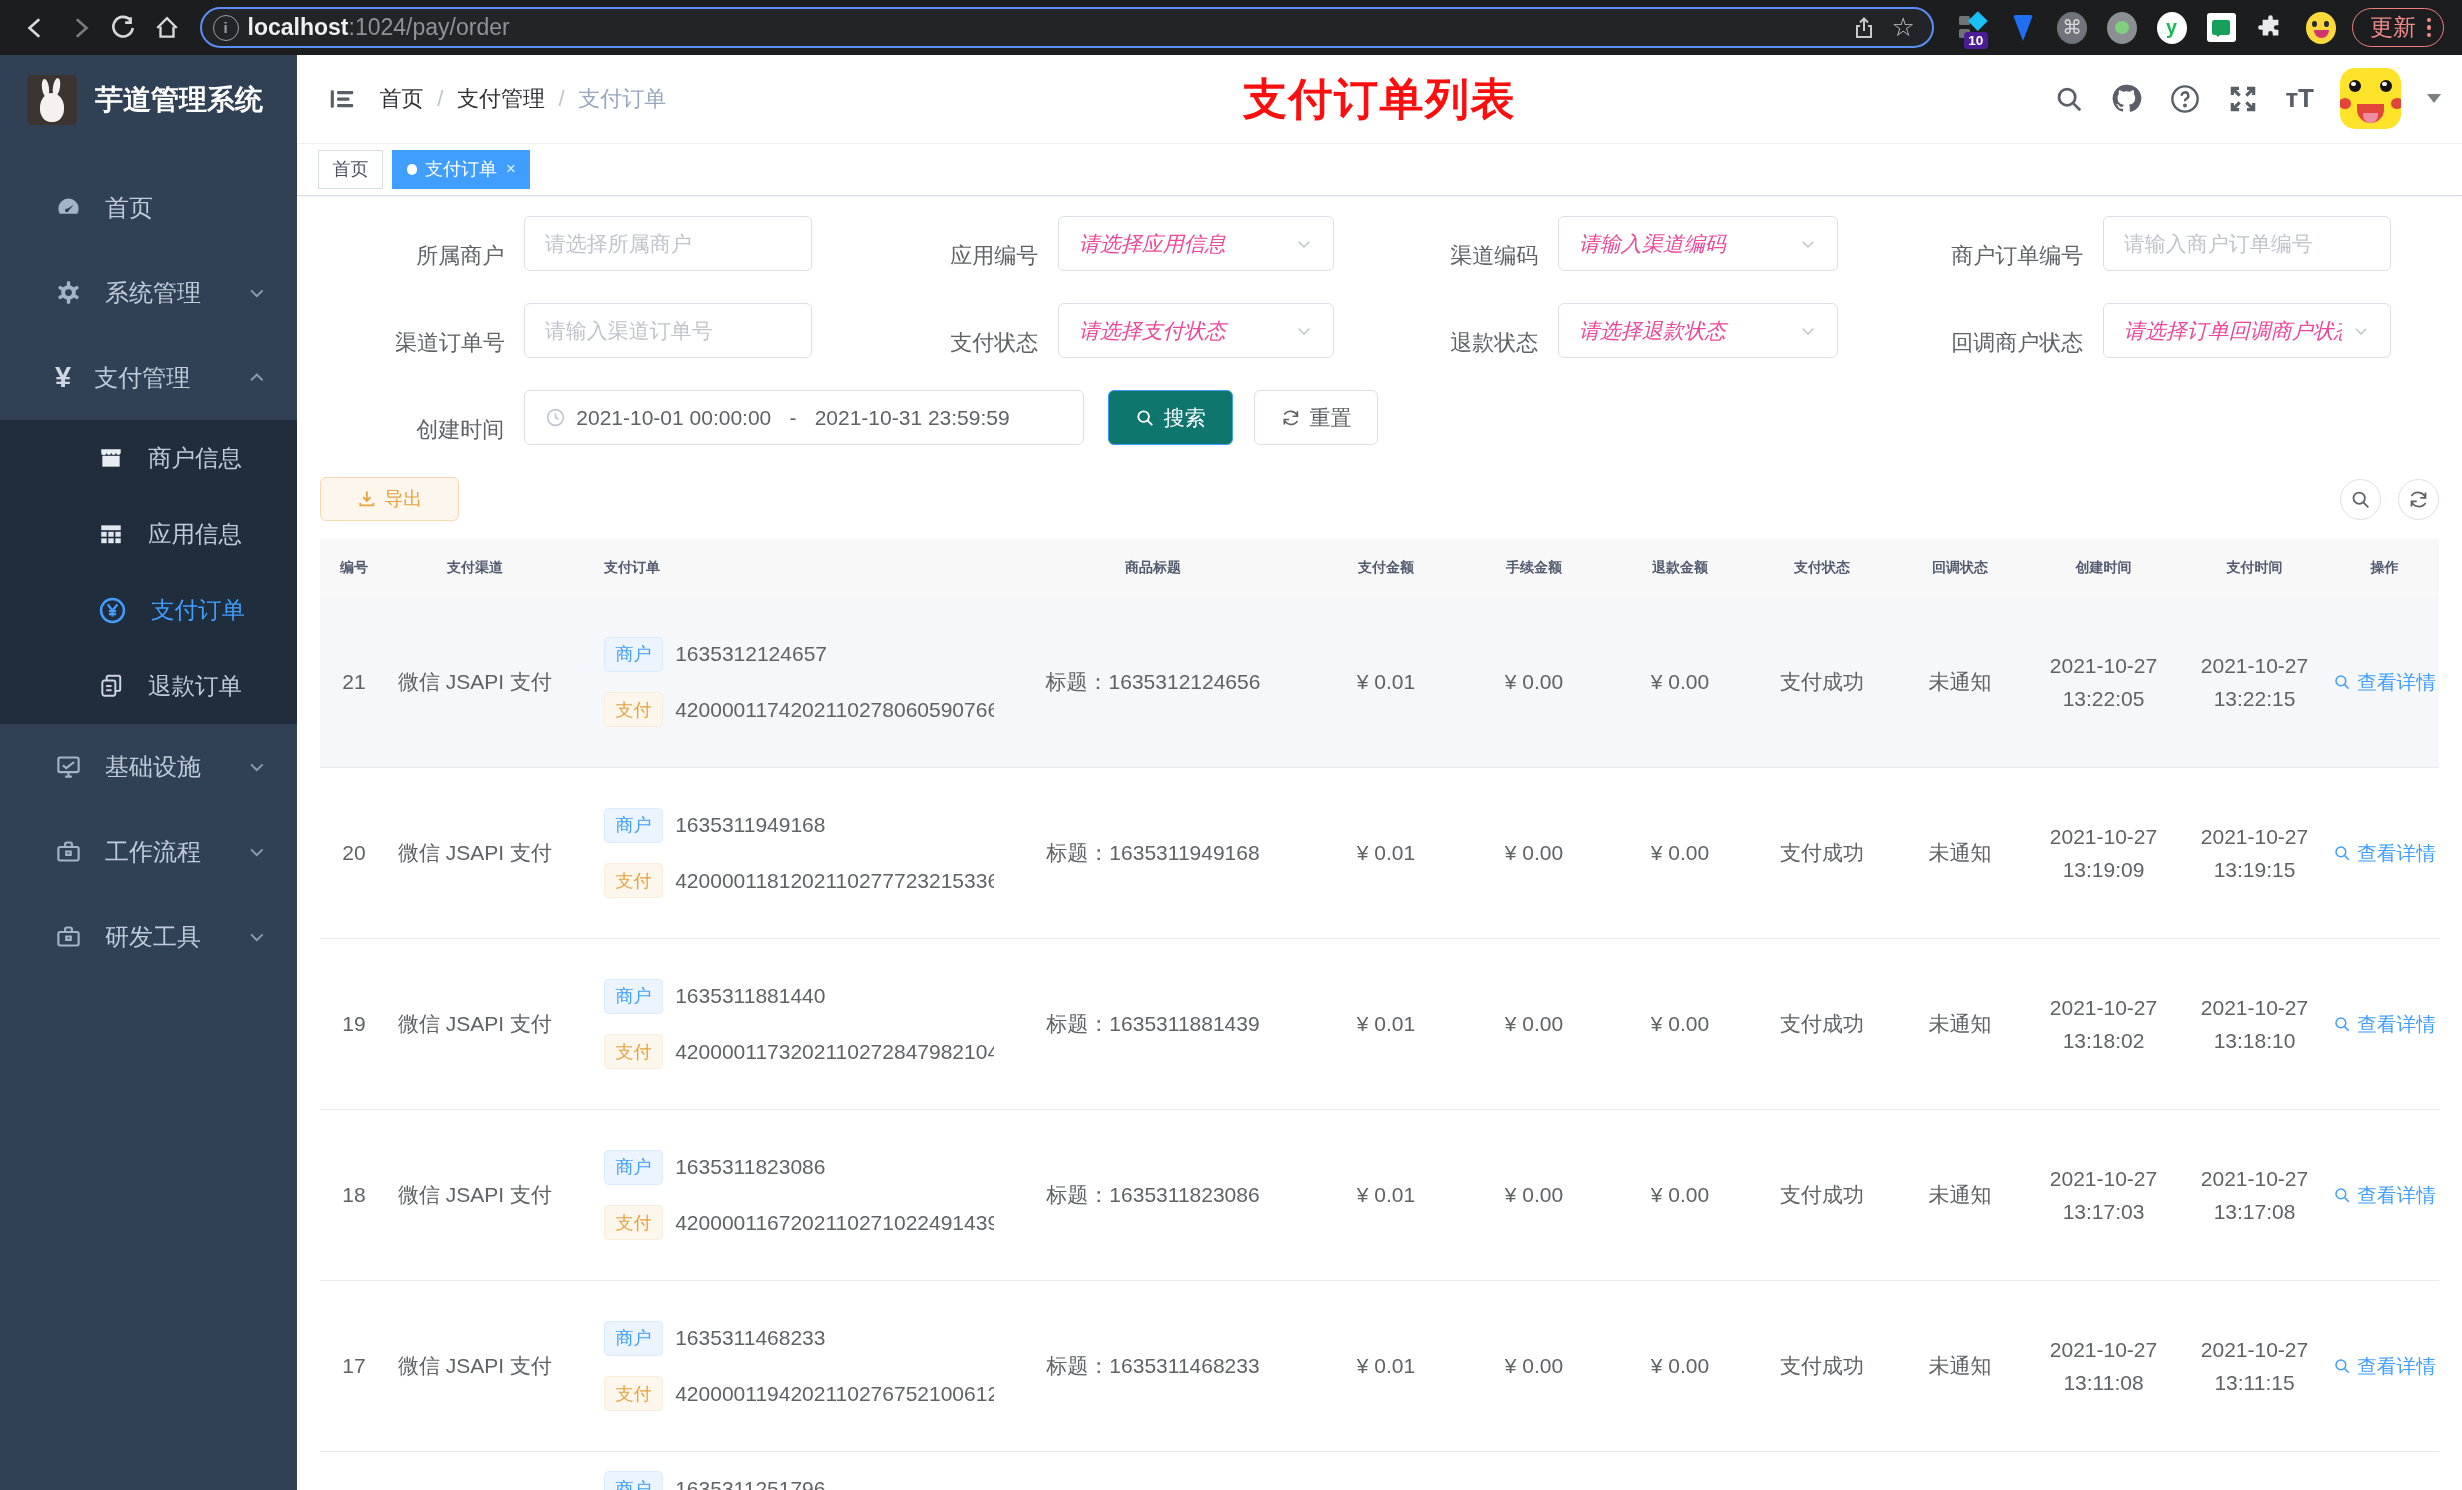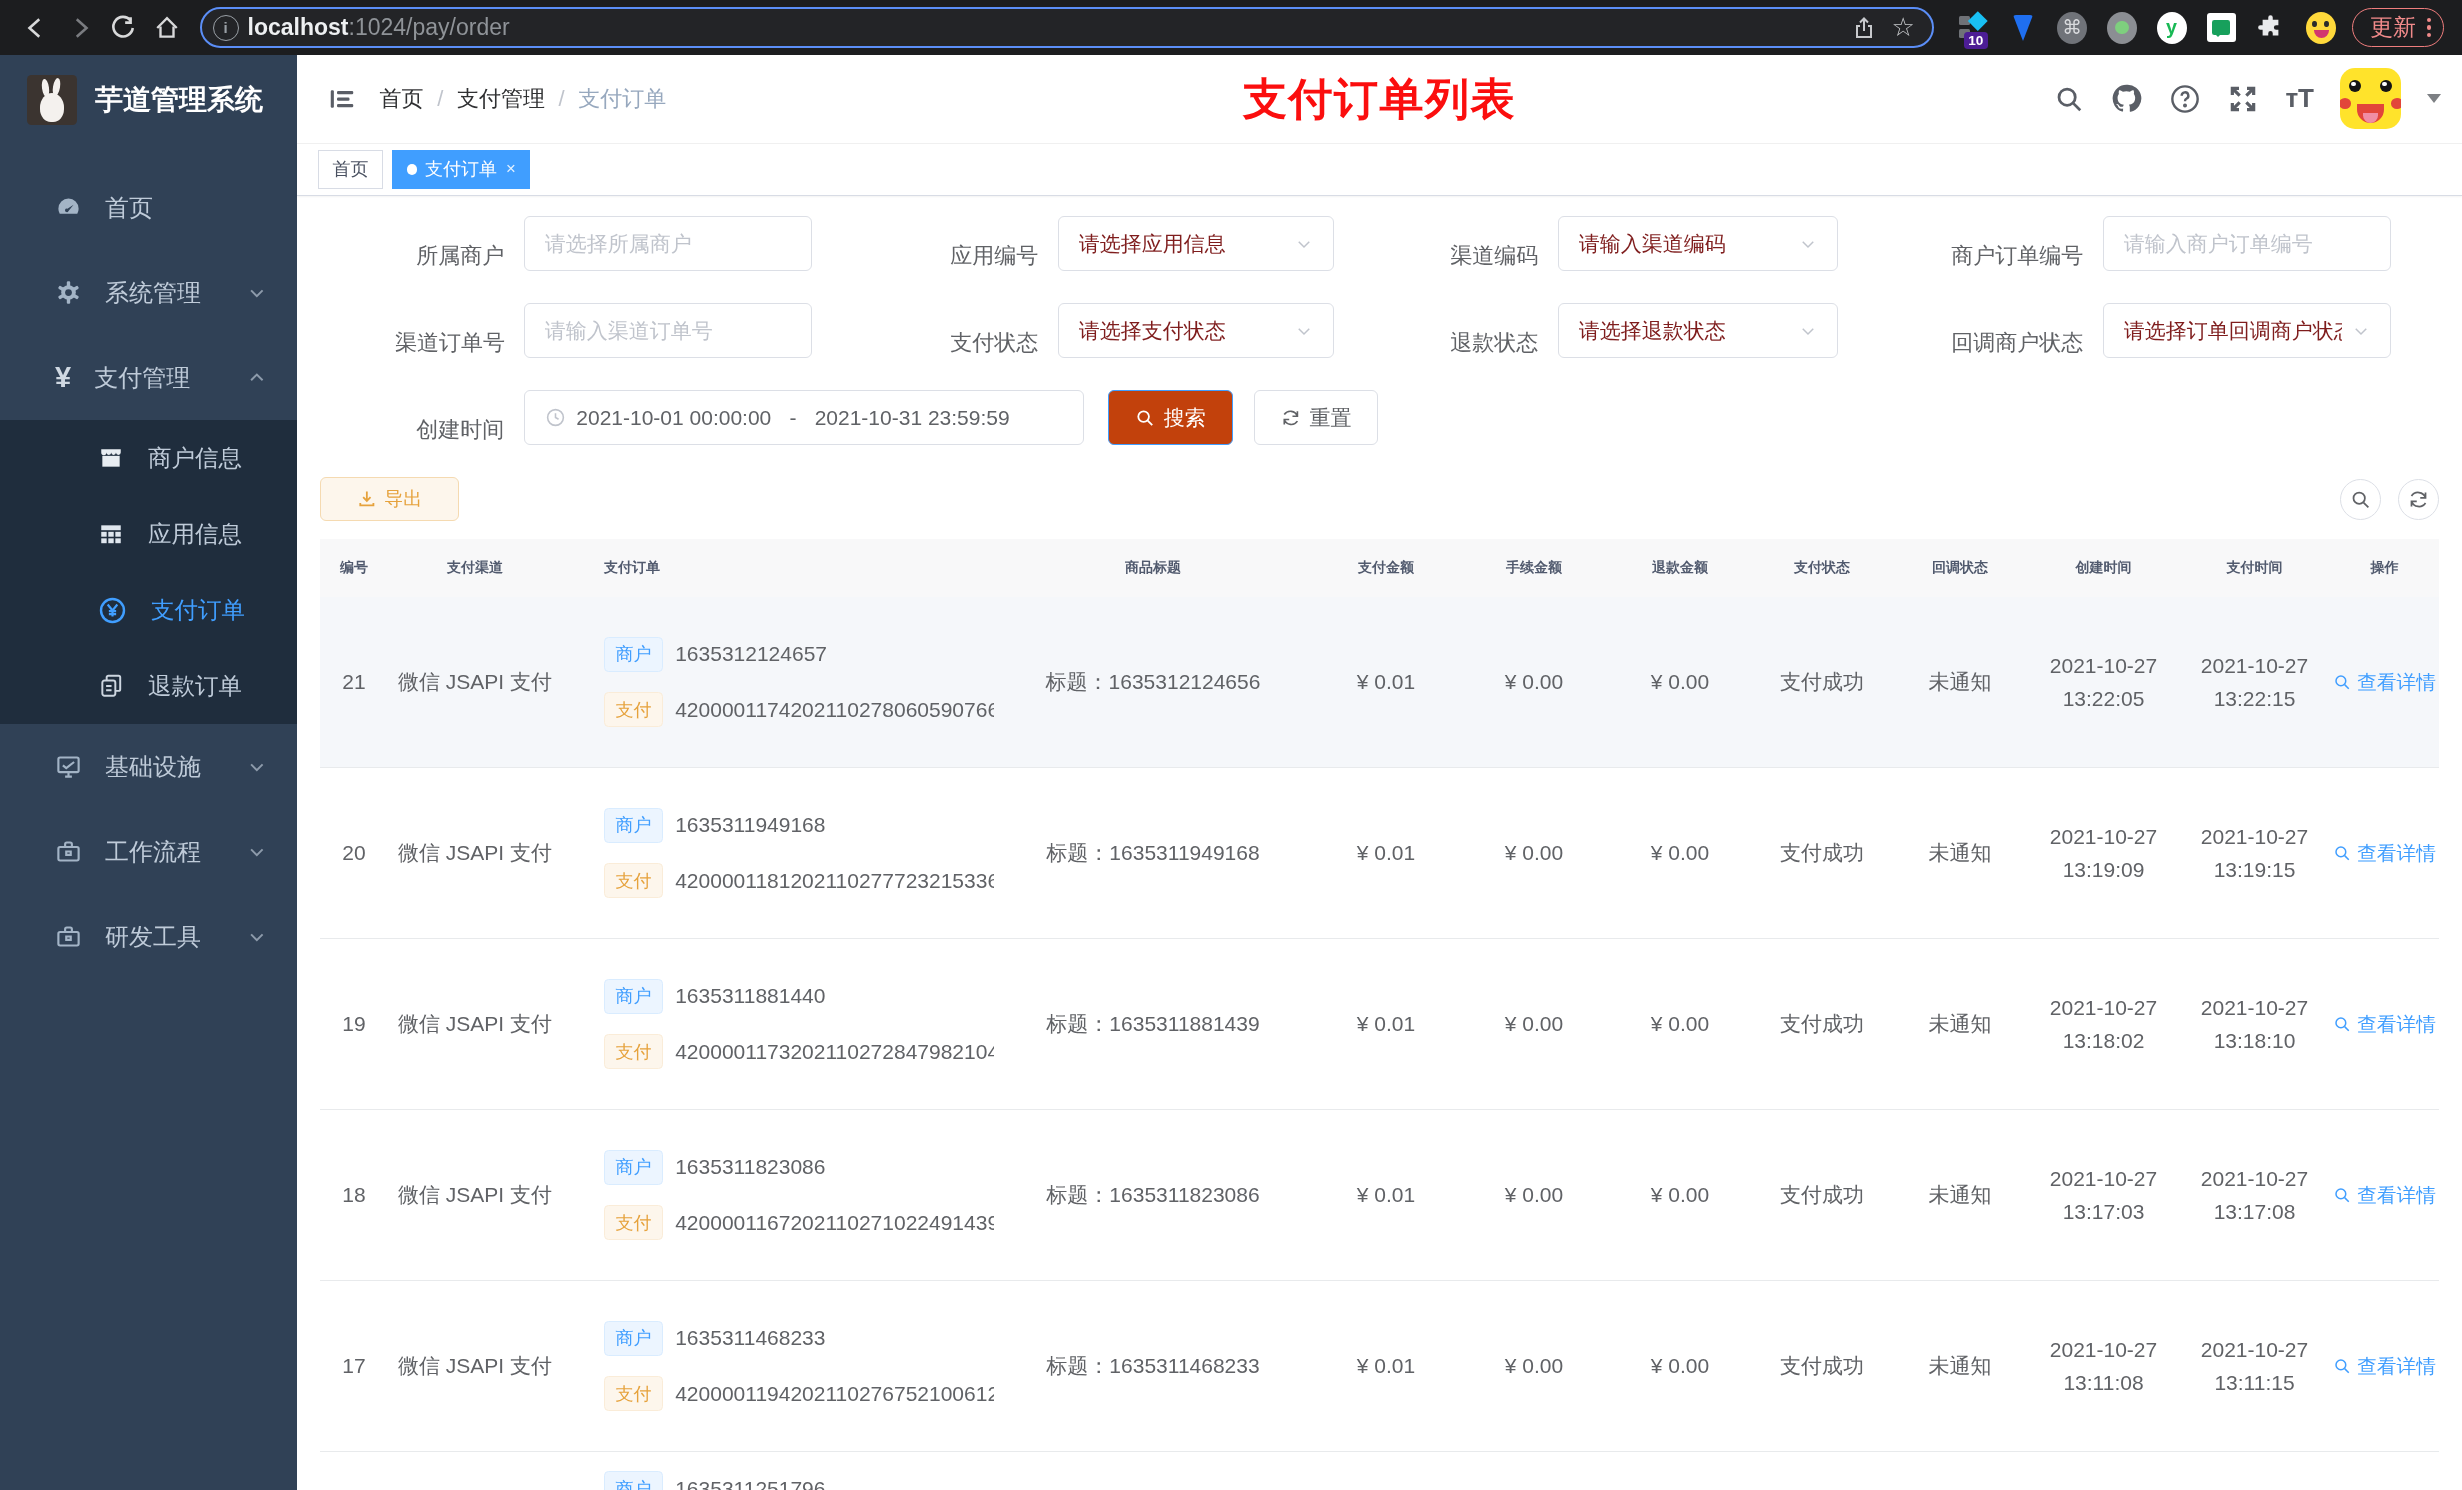--- a/index.html
+++ b/index.html
@@ -98,27 +98,27 @@
   .filters { padding-left:98px; }
   .f-row { display:flex; align-items:flex-end; height:55px; margin-bottom:32px; }
   .f-label { width:129px; text-align:right; padding-right:19.7px; font-size:22px; color:#606266; font-weight:500;
     flex:0 0 auto; white-space:nowrap; }
   .f-label.w2 { width:182px; }
   .f-field { height:55px; border:0.8px solid #dcdfe6; border-radius:6px; background:#fff; display:flex; align-items:center;
     padding:0 19.7px; font-size:21px; color:#606266; gap:10.6px; }
   .f-field input { border:none; outline:none; width:100%; font-size:21px; color:#606266; background:transparent;
     font-family:inherit; }
   .f-field input::placeholder { color:#c0c4cc; }
-  .ph { color:#7f1d1d; flex:1; white-space:nowrap; overflow:hidden; }
+  .ph { color:#ec4899; flex:1; white-space:nowrap; overflow:hidden;font-style:italic; }
   .w380{ width:288px;} .w365{ width:276px;} .w370{ width:280px;margin-top:24px;} .w740{ width:560px;}
   .gap1{ width:117px; flex:0 0 auto;} .gap2{ width:95px; flex:0 0 auto;} .gap3{ width:83px; flex:0 0 auto;}
   .sel-arrow { color:#c0c4cc; flex:0 0 auto; }
   .btn { height:55px; border-radius:6px; display:flex; align-items:center; justify-content:center; gap:9px;
     font-size:21px; cursor:pointer; border:0.8px solid #dcdfe6; background:#fff; color:#606266; padding:0 26px; }
-  .btn.primary { background:#c2410c; border-color:#409eff; color:#fff; }
+  .btn.primary { background:#0f766e; border-color:#409eff; color:#fff; }
   .btn-search { margin-left:24px; }
   .btn-reset { margin-left:21px; }
 
   .table-toolbar { display:flex; align-items:center; padding:0 23px; margin:4.5px 0 18px; }
   .btn-export { height:44px; padding:0 36px; font-size:19px; color:#e6a23c; background:#fdf6ec;
     border:0.8px solid #f5dab1; border-radius:6px; display:flex; align-items:center; gap:7.6px; cursor:pointer; }
   .tool-circles { margin-left:auto; display:flex; gap:16.7px; }
   .circle-btn { width:41px; height:41px; border-radius:50%; border:0.8px solid #dcdfe6; background:#fff;
     display:flex; align-items:center; justify-content:center; color:#606266; cursor:pointer; }
 

